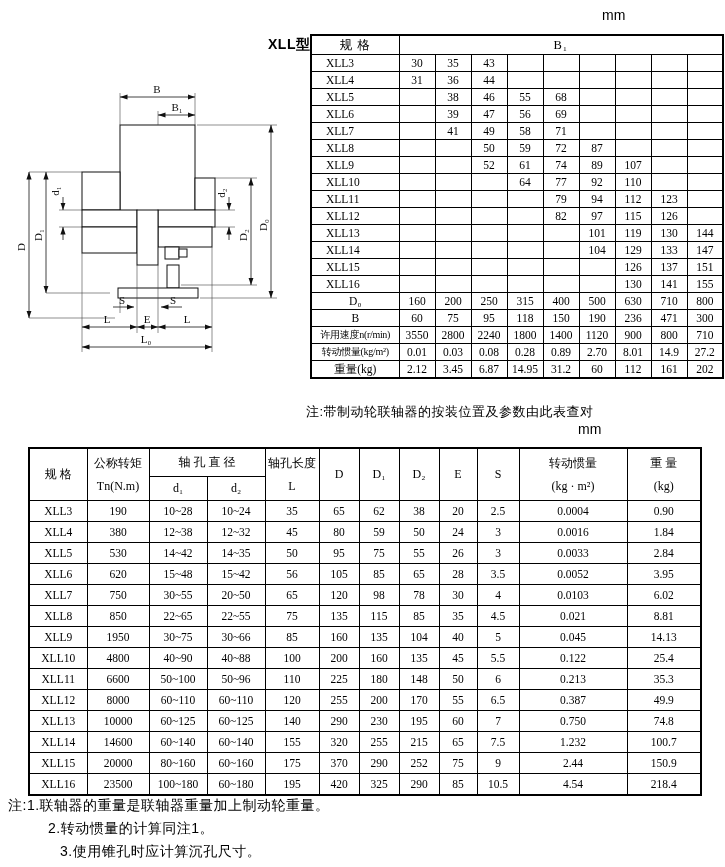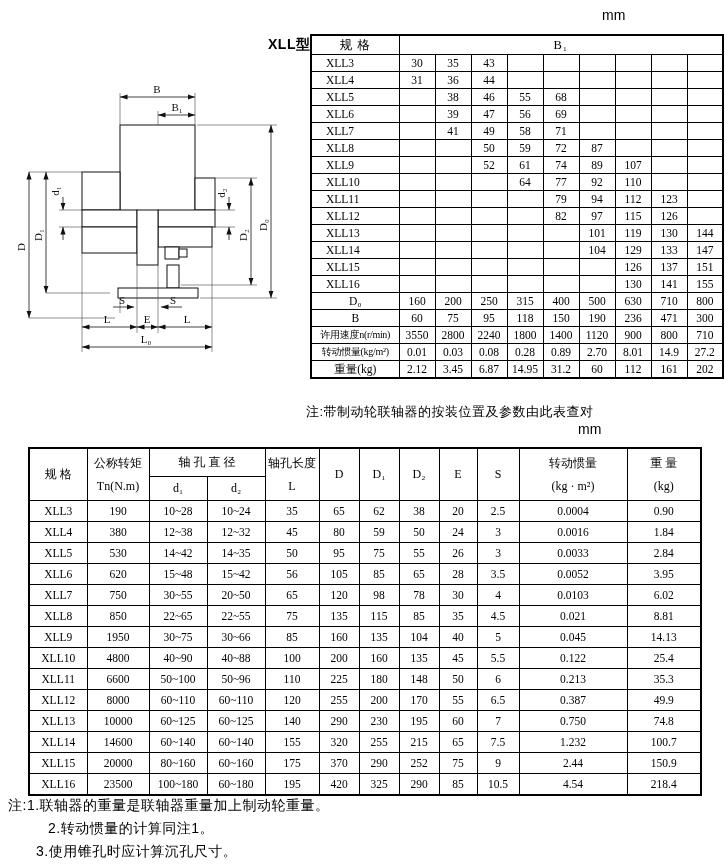--- a/index.html
+++ b/index.html
@@ -631,15 +631,15 @@
           <td>85</td>
           <td>10.5</td>
           <td>4.54</td>
           <td>218.4</td>
         </tr>
       </tbody>
   </table>
 
   <div class="abs fnote" style="left:8px;top:797px;">注:1.联轴器的重量是联轴器重量加上制动轮重量。</div>
   <div class="abs fnote" style="left:48px;top:820px;">2.转动惯量的计算同注1。</div>
-  <div class="abs fnote" style="left:36px;top:843px;">3.使用锥孔时应计算沉孔尺寸。</div>
+  <div class="abs fnote" style="left:60px;top:843px;">3.使用锥孔时应计算沉孔尺寸。</div>
 
 </div>
 
 </body></html>

